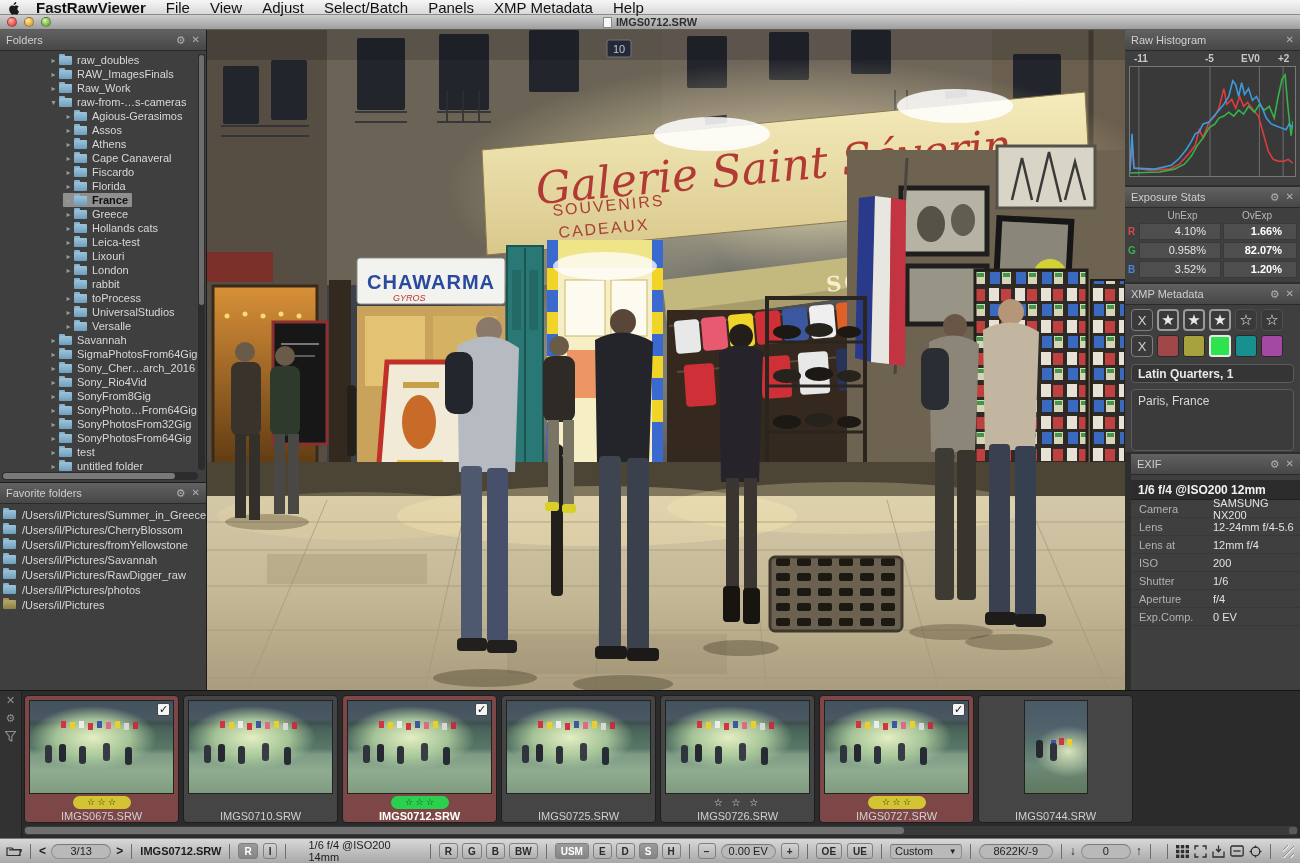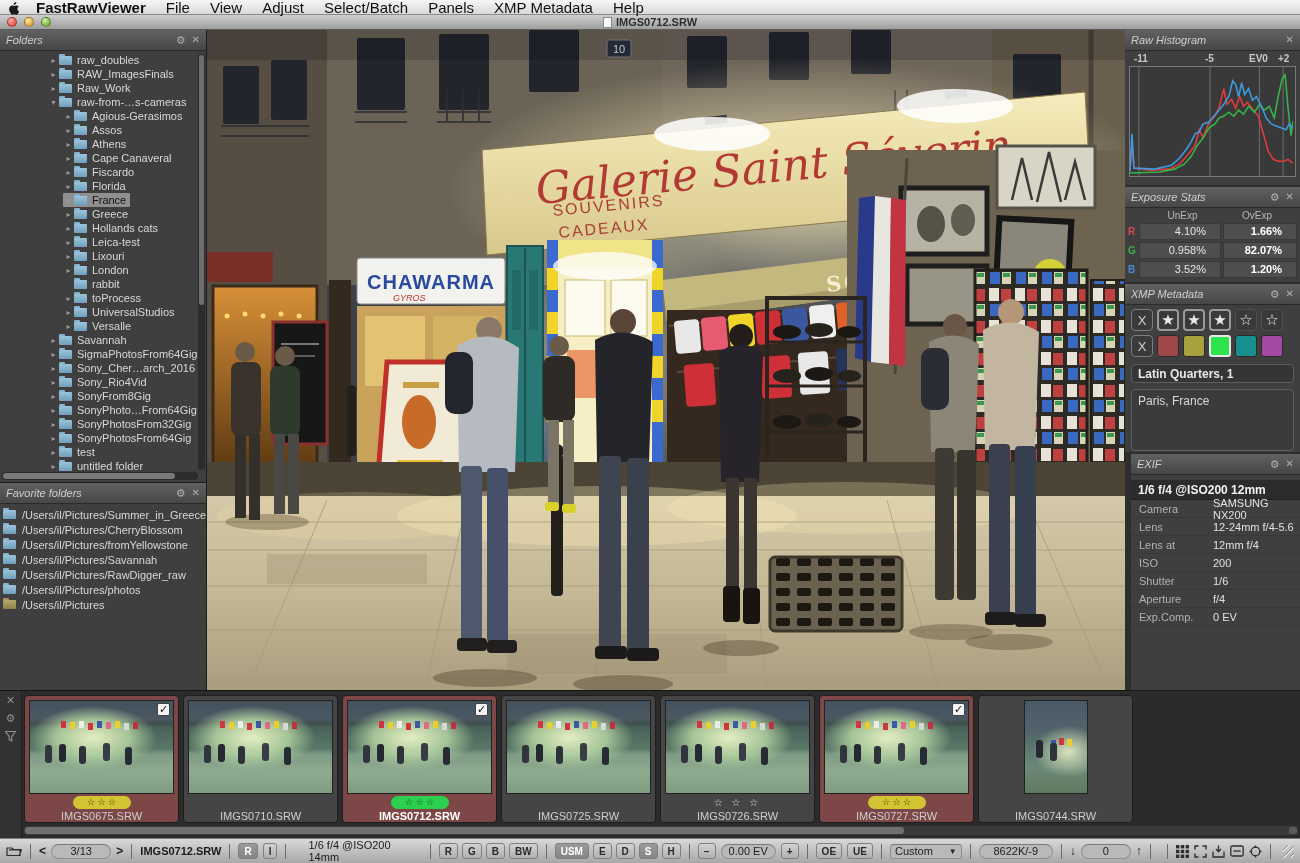--- a/index.html
+++ b/index.html
@@ -32,36 +32,36 @@
   .main { position:absolute; left:0; top:30px; width:1300px; height:660px; display:flex; }
   .left-col { width:207px; height:660px; background:#353535; border-right:1px solid #1c1c1c; display:flex; flex-direction:column; }
   .image-area { width:918px; height:660px; position:relative; background:#111; overflow:hidden; }
   .image-area svg { display:block; }
   .right-col { width:175px; height:660px; background:#2e2e2e; display:flex; flex-direction:column; gap:2px; }
 
   
   .panel { background:#3f3f3f; display:flex; flex-direction:column; overflow:hidden; }
   .panel-header { height:21px; flex:none; background:linear-gradient(#616161,#474747);
     border-bottom:1px solid #2a2a2a; display:flex; align-items:center; padding:0 6px; }
-  .panel-title { font-size:11px; color:#cfcfcf; flex:1; white-space:nowrap; overflow:hidden;font-style:italic; }
+  .panel-title { font-size:11px; color:#cfcfcf; flex:1; white-space:nowrap; overflow:hidden; }
   .ph-ico { color:#b0b0b0; font-size:11px; margin-left:6px; line-height:1; }
   .ph-ico.close { font-size:10px; }
 
   
   .folders-panel { height:453px; border-bottom:1px solid #1e1e1e; position:relative; }
   .tree { flex:1; overflow:hidden; padding-top:2px; position:relative; }
   .tree-row { height:14px; display:flex; align-items:center; font-size:11px; color:#d8d8d8; white-space:nowrap; }
   .tree-arrow { width:11px; flex:none; color:#9a9a9a; font-size:8px; text-align:center; }
   .fold-ico { width:13px; height:9px; flex:none; background:linear-gradient(#9cc4da,#6f9fbd); border-radius:1px; position:relative; margin-right:5px; }
   .fold-ico::before { content:""; position:absolute; left:0; top:-2px; width:6px; height:2px; background:#85b2cc; border-radius:1px 1px 0 0; }
   .fold-ico.dim { background:linear-gradient(#b5a868,#8d8148); }
   .fold-ico.dim::before { background:#a39355; }
   .tree-inner { display:flex; align-items:center; padding:0 4px 0 0; height:14px; }
   .tree-inner.sel { background:#8f8f8f; border-radius:1px; color:#101010; }
-  .tree-inner.sel .tree-label { color:#101010; font-weight:normal; }
+  .tree-inner.sel .tree-label { color:#101010; font-weight:bold; }
   .hscroll { position:absolute; left:2px; right:8px; bottom:2px; height:8px; background:#2c2c2c; border-radius:4px; }
   .hscroll .thumbbar { position:absolute; left:1px; top:1px; bottom:1px; width:88%; background:#7a7a7a; border-radius:3px; }
   .vscroll { position:absolute; right:1px; top:24px; bottom:12px; width:7px; background:#2c2c2c; border-radius:3px; }
   .vscroll .thumbbar { position:absolute; top:1px; left:1px; right:1px; height:60%; background:#6e6e6e; border-radius:3px; }
 
   
   .fav-panel { flex:1; }
   .fav-list { padding:3px 0 0 3px; }
   .fav-row { height:15px; display:flex; align-items:center; font-size:11px; color:#d8d8d8; white-space:nowrap; overflow:hidden; }
   .fav-row .fold-ico { margin-right:6px; }
@@ -770,21 +770,21 @@
     <div class="right-col">
 
       <div class="panel hist-panel">
         <div class="panel-header">
           <span class="panel-title">Raw Histogram</span>
           <span class="ph-ico close">✕</span>
         </div>
         <div class="hist-labels" id="hist-labels">
             <span style="left: 5px;">-11</span>
             <span style="left: 76px;">-5</span>
-            <span style="left: 120px; text-align: right;">EV0</span>
+            <span style="left: 112px; text-align: right;">EV0</span>
             <span style="left: 149px;">+2</span>
           </div>
         <div class="hist-plot">
           <svg id="hist-svg" width="163" height="109" viewBox="0 0 165 111" preserveAspectRatio="none">
               <line x1="9" x2="9" y1="0" y2="111" stroke="#6e6e6e" stroke-width="1"></line>
               <line x1="81" x2="81" y1="0" y2="111" stroke="#6e6e6e" stroke-width="1"></line>
               <line x1="131" x2="131" y1="0" y2="111" stroke="#6e6e6e" stroke-width="1"></line>
               <line x1="155" x2="155" y1="0" y2="111" stroke="#6e6e6e" stroke-width="1"></line>
               <polyline points="0,106 2,76 4,103 20,105 40,104 50,99 58,90 66,80 70,64 74,72 80,56 86,50 90,42 95,22 98,38 103,33 107,42 111,30 115,40 119,36 125,44 130,50 135,68 140,86 145,94 150,96 156,96 160,94 165,98" fill="none" stroke="#e03c3c" stroke-width="1.6"></polyline>
               <polyline points="0,108 30,107 45,104 55,99 62,91 68,80 74,72 80,62 86,58 90,52 95,50 100,46 105,50 110,44 115,48 120,40 126,46 131,38 136,44 141,40 146,52 150,30 154,12 157,8 160,42 163,70 165,55" fill="none" stroke="#35b44a" stroke-width="1.6"></polyline>

